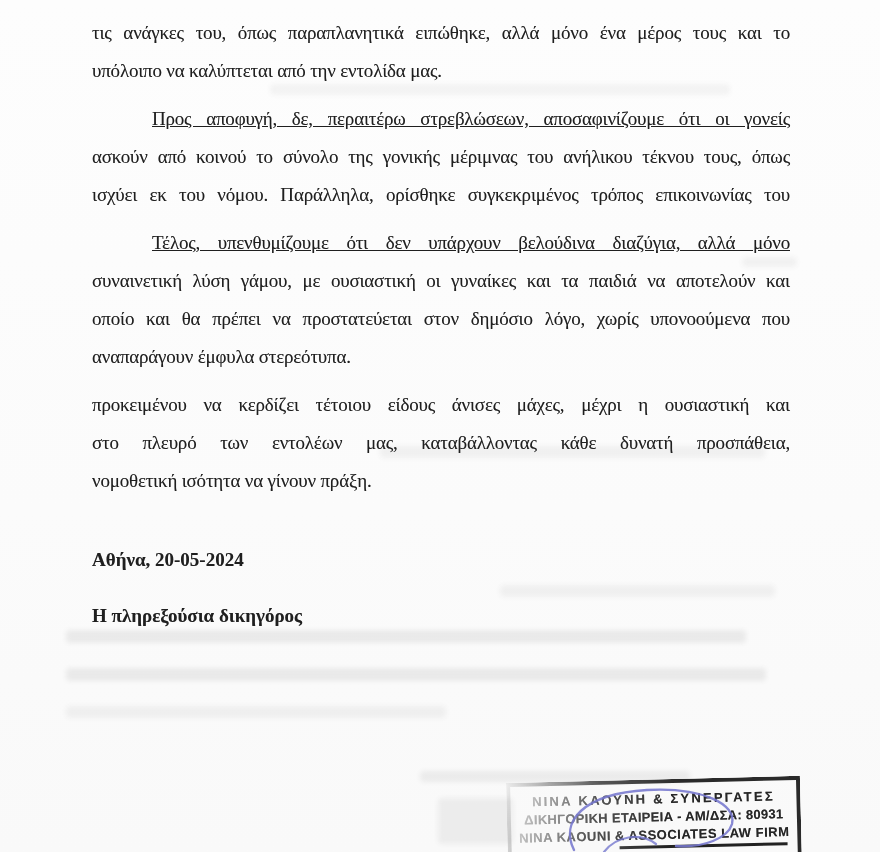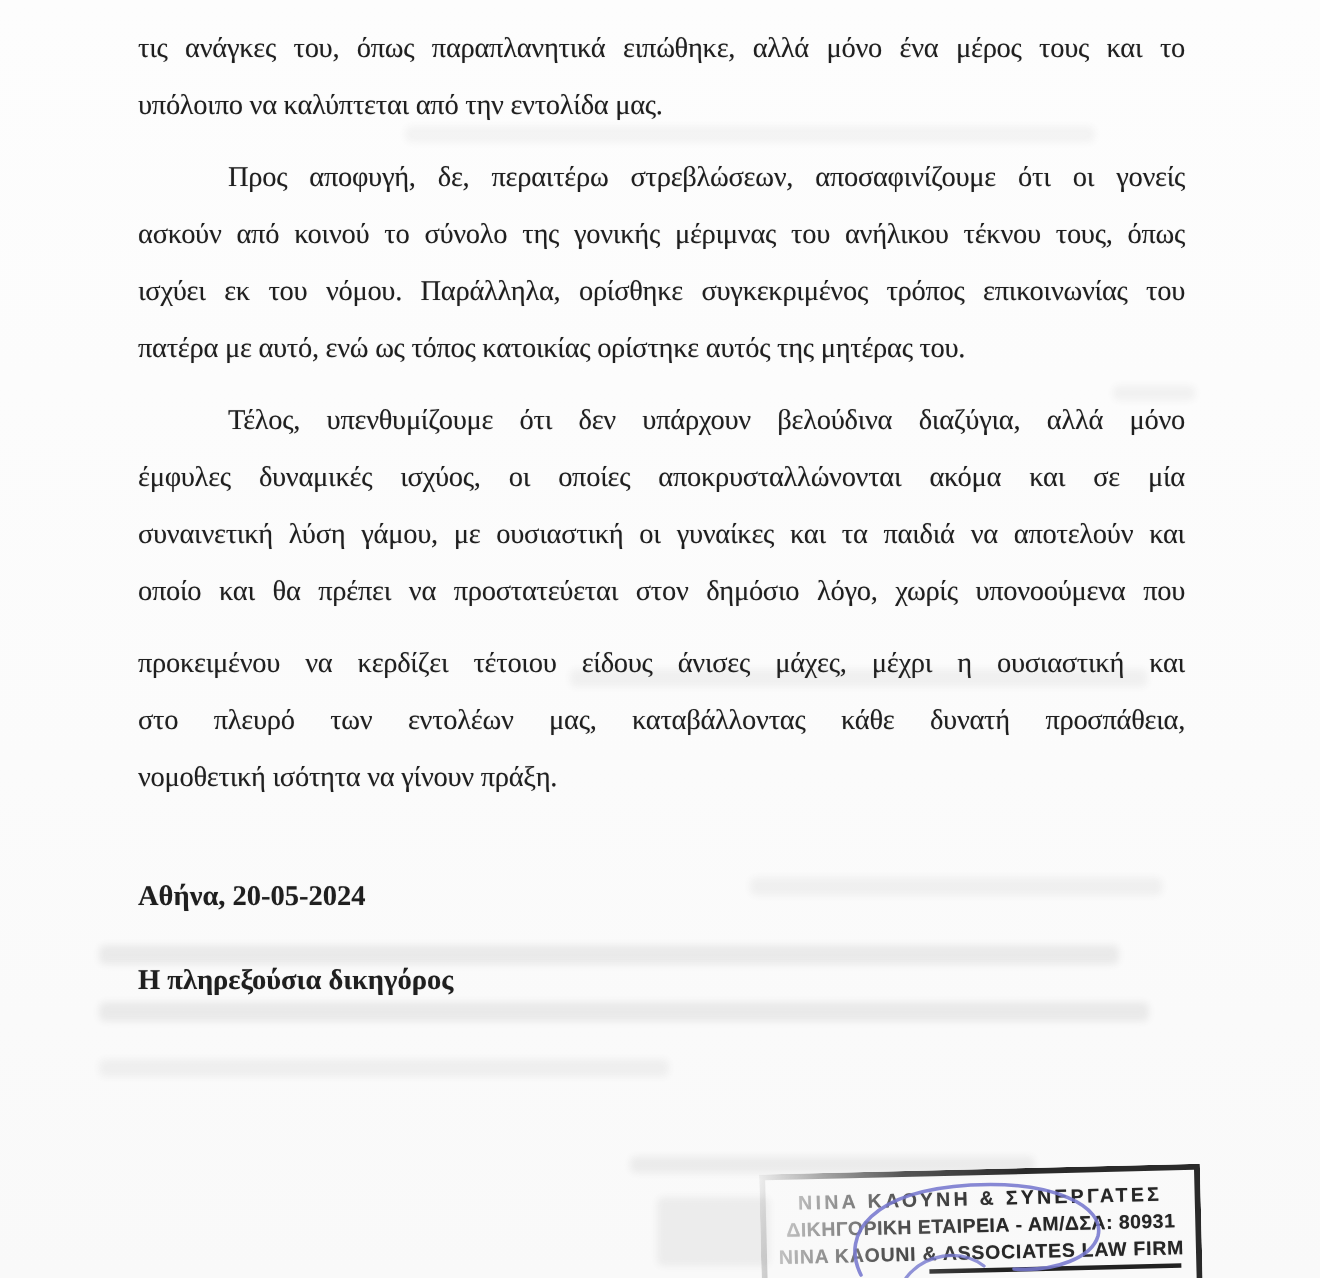--- a/index.html
+++ b/index.html
@@ -18,21 +18,21 @@
     position: absolute; left: 64px; top: 14px; width: 698px; margin-left: 28px;
   }
   .para { margin: 0 0 10px 0; padding: 0; }
   .line {
     height: 38px; line-height: 38px;
     font-size: 19px; letter-spacing: -0.2px;
     text-shadow: 0 0 0.6px rgba(30,30,30,0.35);
   }
   .just { text-align: justify; text-align-last: justify; }
   .last { text-align: left; text-align-last: left; }
-  .indent { padding-left: 60px; }
+  .indent { padding-left: 60px; text-decoration: underline; }
   
   .date-line {
     margin-top: 41px; height: 38px; line-height: 38px;
     font-size: 19px; font-weight: bold; text-align: left;
     text-shadow: 0 0 0.6px rgba(30,30,30,0.35);
   }
   .closing-line {
     margin-top: 18px; height: 38px; line-height: 38px;
     font-size: 19px; font-weight: bold; text-align: left;
     text-shadow: 0 0 0.6px rgba(30,30,30,0.35);
@@ -79,28 +79,27 @@
 
     <section class="para">
       <div class="line just">τις ανάγκες του, όπως παραπλανητικά ειπώθηκε, αλλά μόνο ένα μέρος τους και το</div>
       <div class="line last">υπόλοιπο να καλύπτεται από την εντολίδα μας.</div>
     </section>
 
     <section class="para">
       <div class="line just indent">Προς αποφυγή, δε, περαιτέρω στρεβλώσεων, αποσαφινίζουμε ότι οι γονείς</div>
       <div class="line just">ασκούν από κοινού το σύνολο της γονικής μέριμνας του ανήλικου τέκνου τους, όπως</div>
       <div class="line just">ισχύει εκ του νόμου. Παράλληλα, ορίσθηκε συγκεκριμένος τρόπος επικοινωνίας του</div>
-      <div class="line last">πατέρα με αυτό, ενώ ως τόπος κατοικίας ορίστηκε αυτός της μητέρας του.</div>
     </section>
 
     <section class="para">
       <div class="line just indent">Τέλος, υπενθυμίζουμε ότι δεν υπάρχουν βελούδινα διαζύγια, αλλά μόνο</div>
-      <div class="line just">έμφυλες δυναμικές ισχύος, οι οποίες αποκρυσταλλώνονται ακόμα και σε μία</div>
       <div class="line just">συναινετική λύση γάμου, με ουσιαστική οι γυναίκες και τα παιδιά να αποτελούν και</div>
       <div class="line just">οποίο και θα πρέπει να προστατεύεται στον δημόσιο λόγο, χωρίς υπονοούμενα που</div>
+      <div class="line last">αναπαράγουν έμφυλα στερεότυπα.</div>
     </section>
 
     <section class="para">
       <div class="line just">προκειμένου να κερδίζει τέτοιου είδους άνισες μάχες, μέχρι η ουσιαστική και</div>
       <div class="line just">στο πλευρό των εντολέων μας, καταβάλλοντας κάθε δυνατή προσπάθεια,</div>
       <div class="line last">νομοθετική ισότητα να γίνουν πράξη.</div>
     </section>
 
     <div class="date-line">Αθήνα, 20-05-2024</div>
     <div class="closing-line">Η πληρεξούσια δικηγόρος</div>

